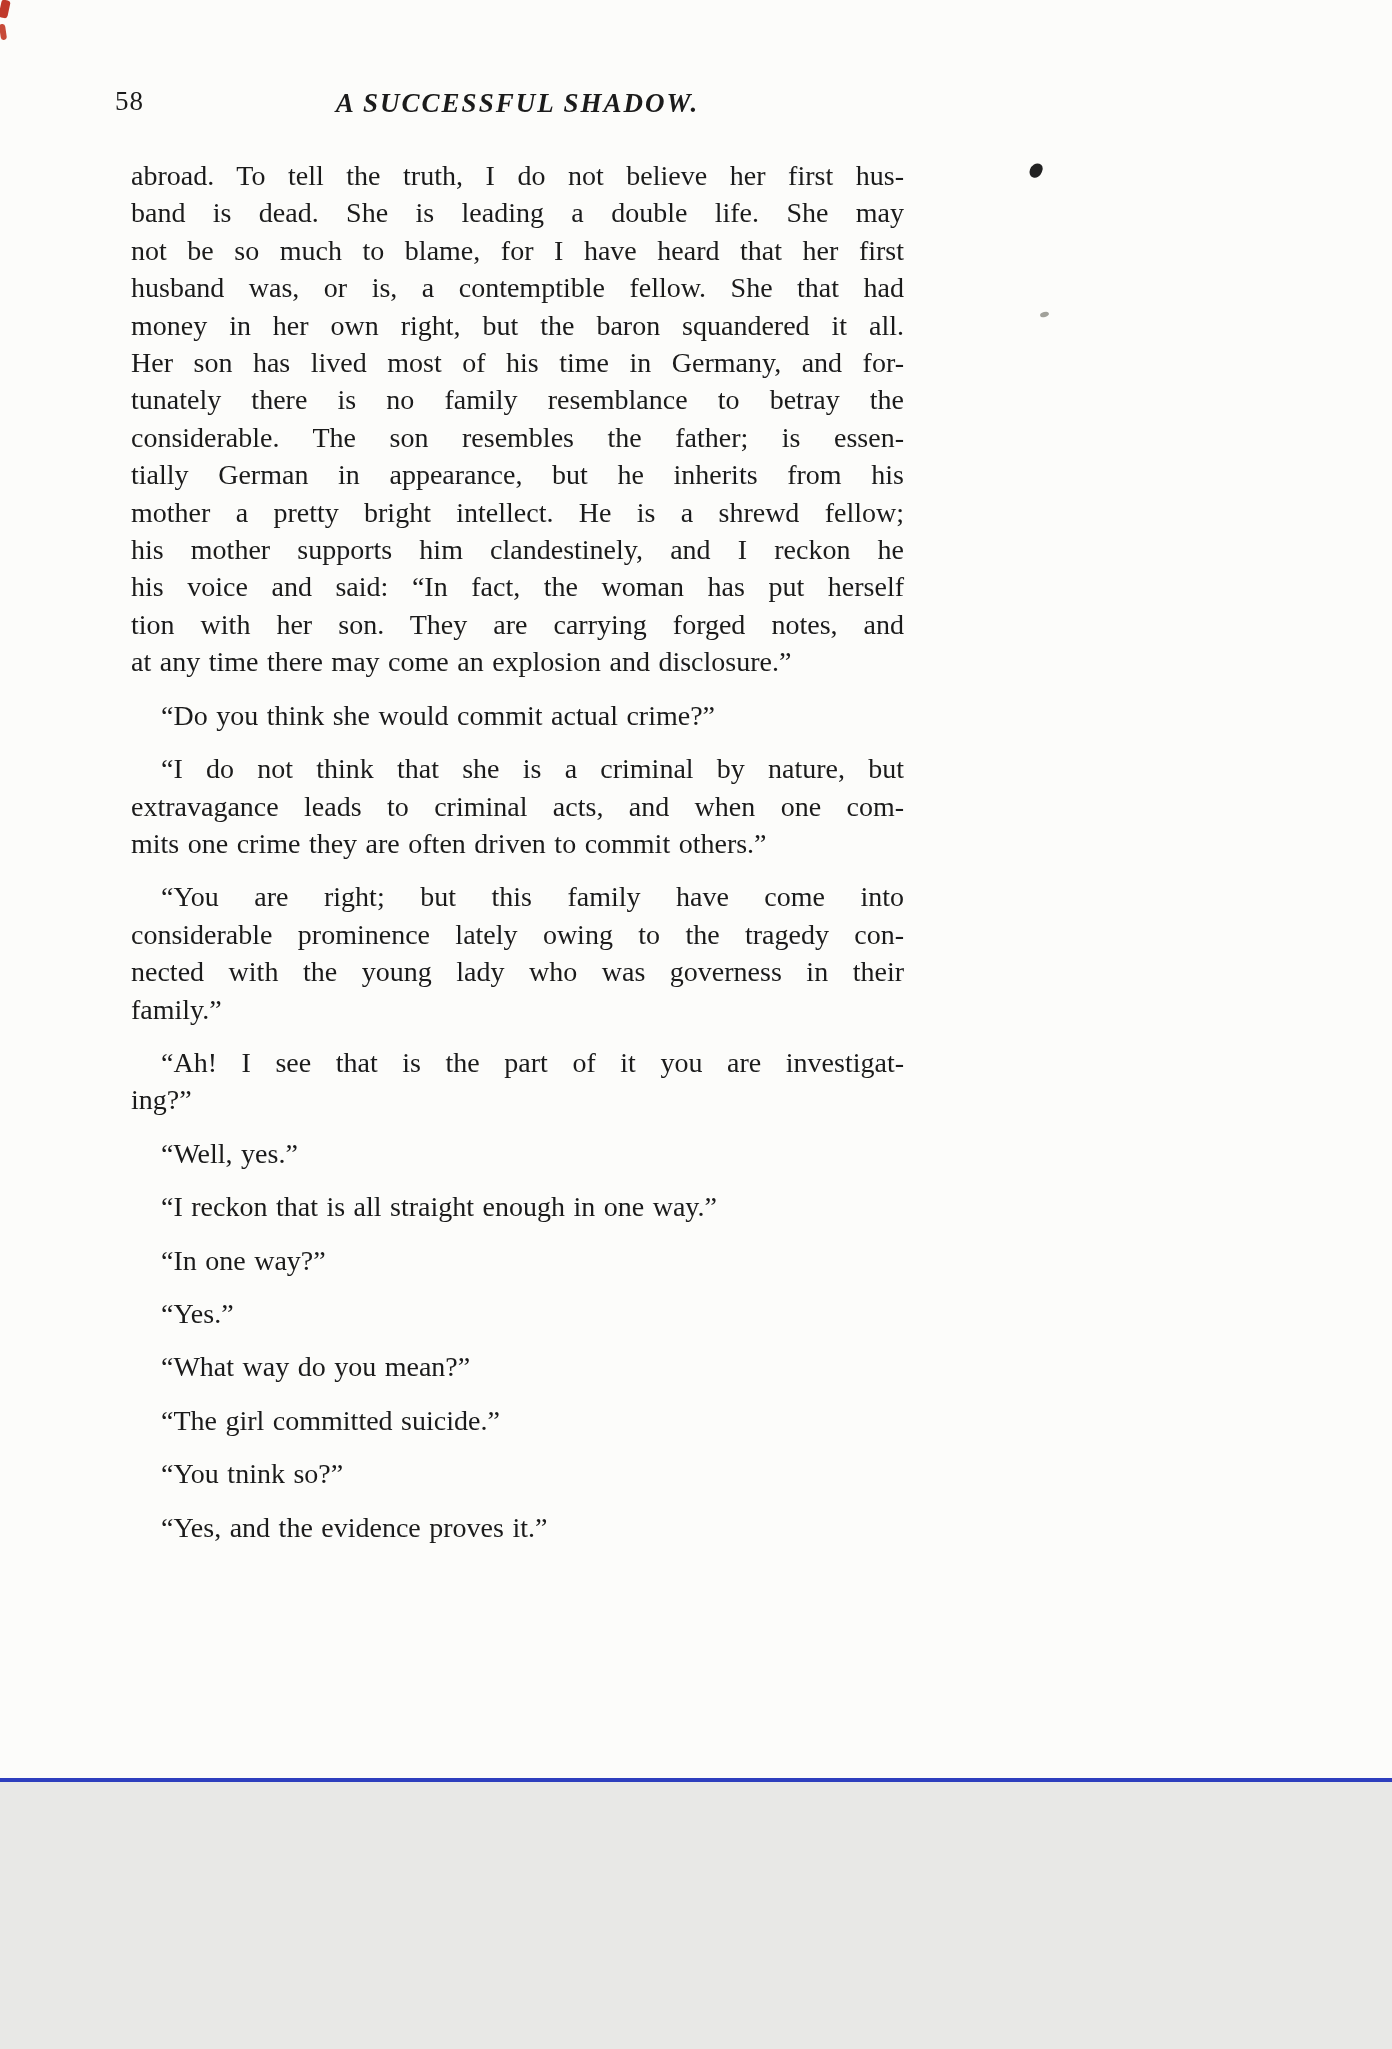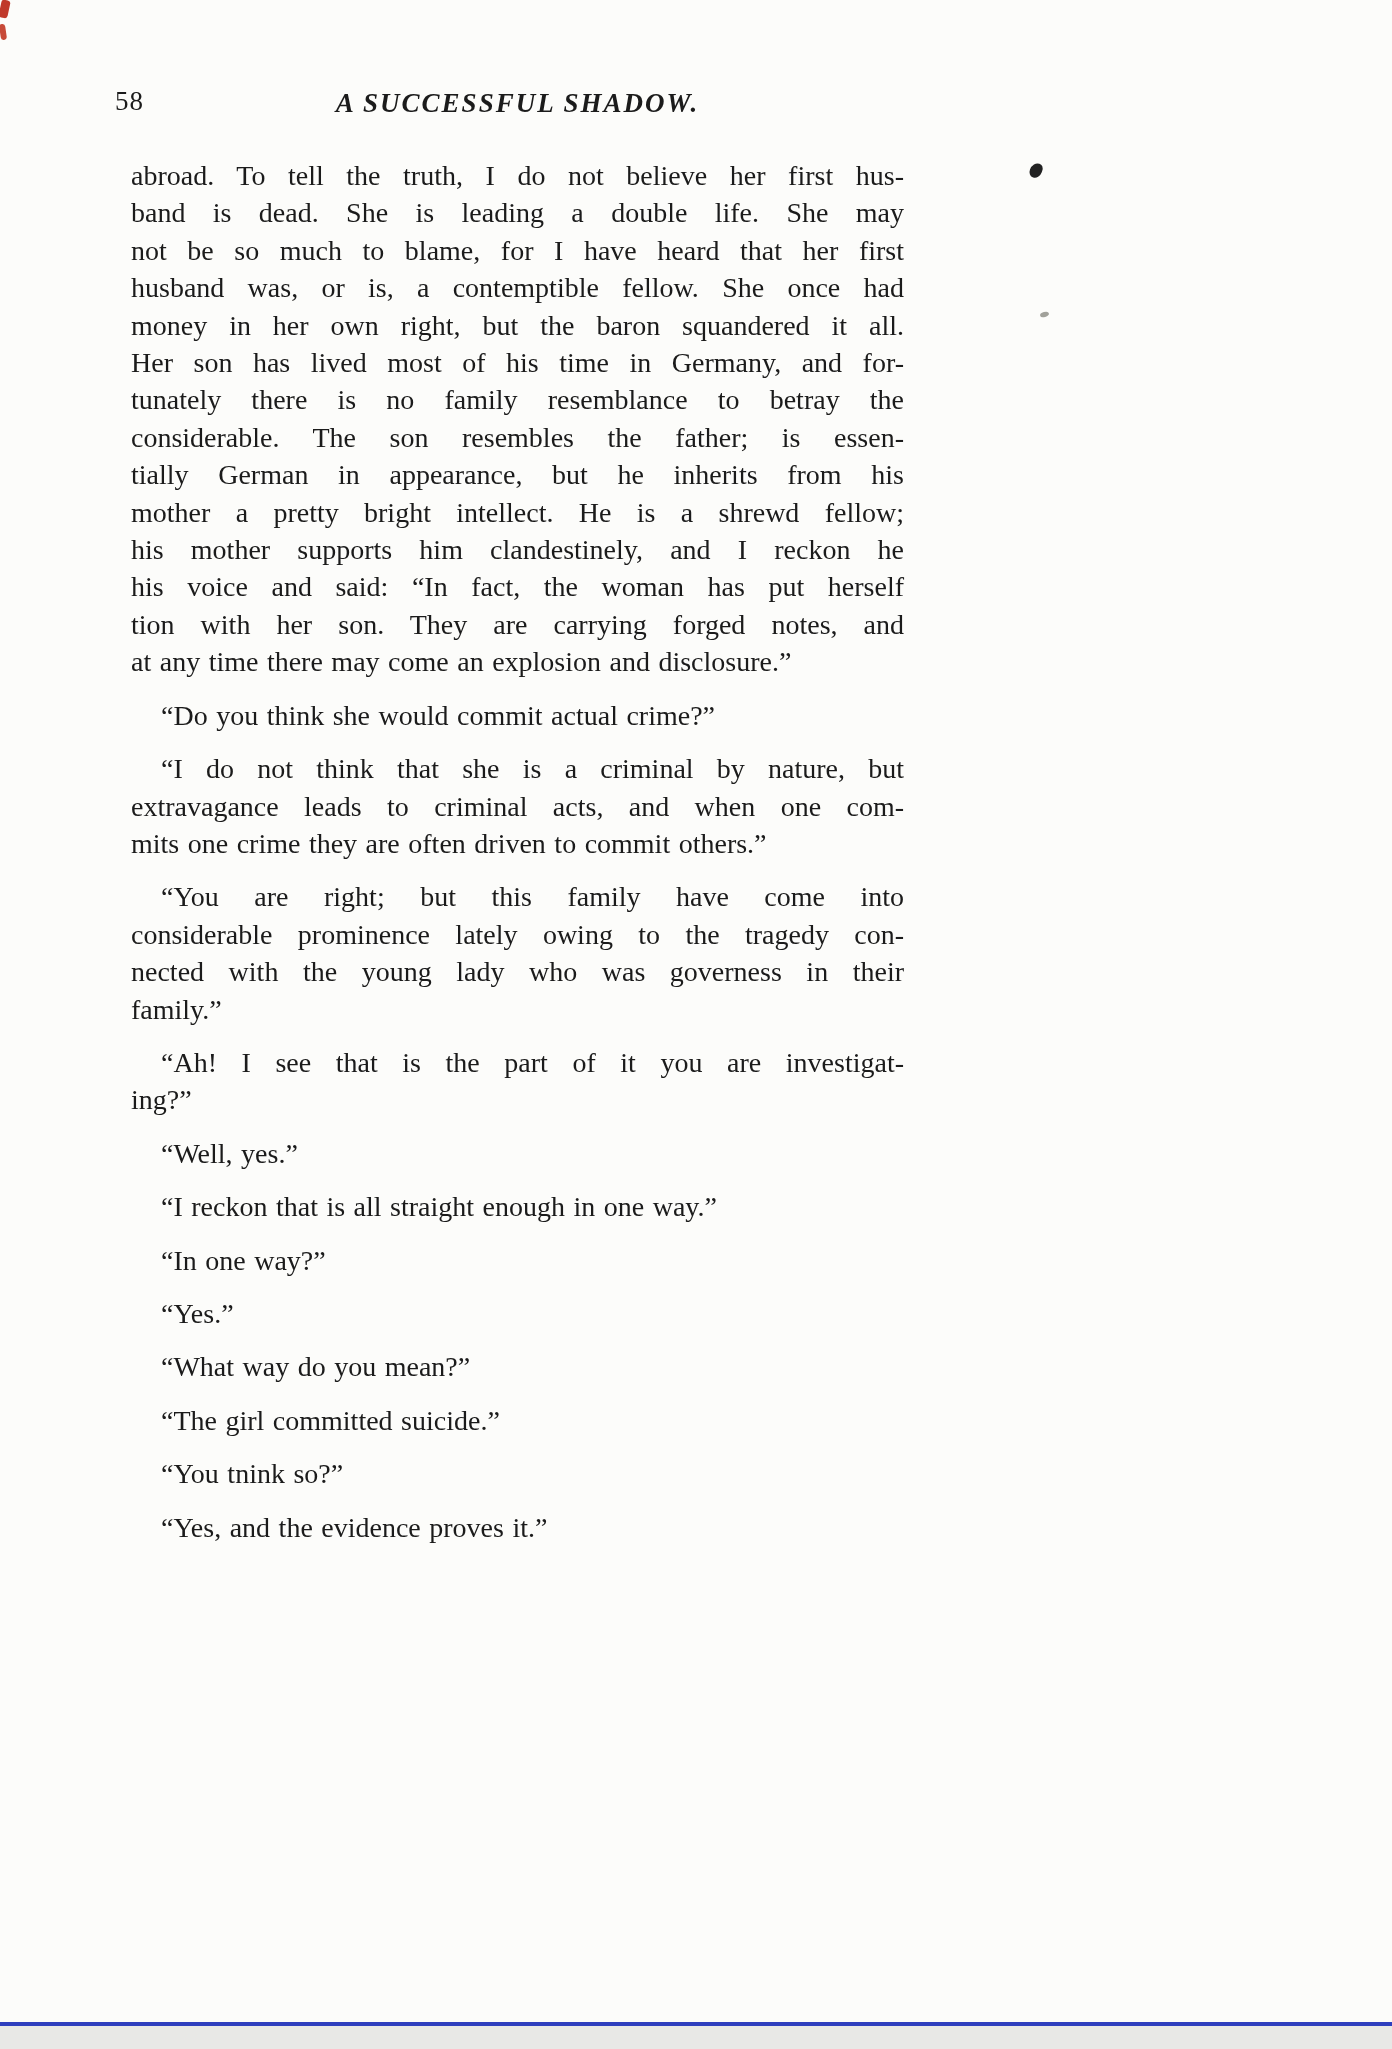--- a/index.html
+++ b/index.html
@@ -3,21 +3,21 @@
 <meta charset="utf-8">
 <style>
   html, body {
     margin: 0;
     padding: 0;
     background: #e8e8e6;
   }
   .page {
     position: relative;
     width: 1392px;
-    height: 2026px;
+    height: 1782px;
     margin: 0 auto;
     background: #fcfcfa;
     overflow: hidden;
     font-family: "Liberation Serif", "DejaVu Serif", serif;
     color: #1b1b1b;
   }
   
   .running-head {
     position: absolute;
     top: 84px;
@@ -121,21 +121,21 @@
   <div class="running-head">
     <span class="page-number">58</span>
     <span class="head-title">A SUCCESSFUL SHADOW.</span>
   </div>
 
   <div class="body-text">
       <div class="paragraph">
         <div class="line">abroad.  To tell the truth, I do not believe her first hus-</div>
         <div class="line">band is dead.  She is leading a double life.  She may</div>
         <div class="line">not be so much to blame, for I have heard that her first</div>
-        <div class="line">husband was, or is, a contemptible fellow.  She once had</div>
+        <div class="line">husband was, or is, a contemptible fellow.  She that had</div>
         <div class="line">money in her own right, but the baron squandered it all.</div>
         <div class="line">Her son has lived most of his time in Germany, and for-</div>
         <div class="line">tunately there is no family resemblance to betray the</div>
         <div class="line">considerable.  The son resembles the father; is essen-</div>
         <div class="line">tially German in appearance, but he inherits from his</div>
         <div class="line">mother a pretty bright intellect.  He is a shrewd fellow;</div>
         <div class="line">his mother supports him clandestinely, and I reckon he</div>
         <div class="line">his voice and said:  “In fact, the woman has put herself</div>
         <div class="line">tion with her son.  They are carrying forged notes, and</div>
         <div class="line last">at any time there may come an explosion and disclosure.”</div>

